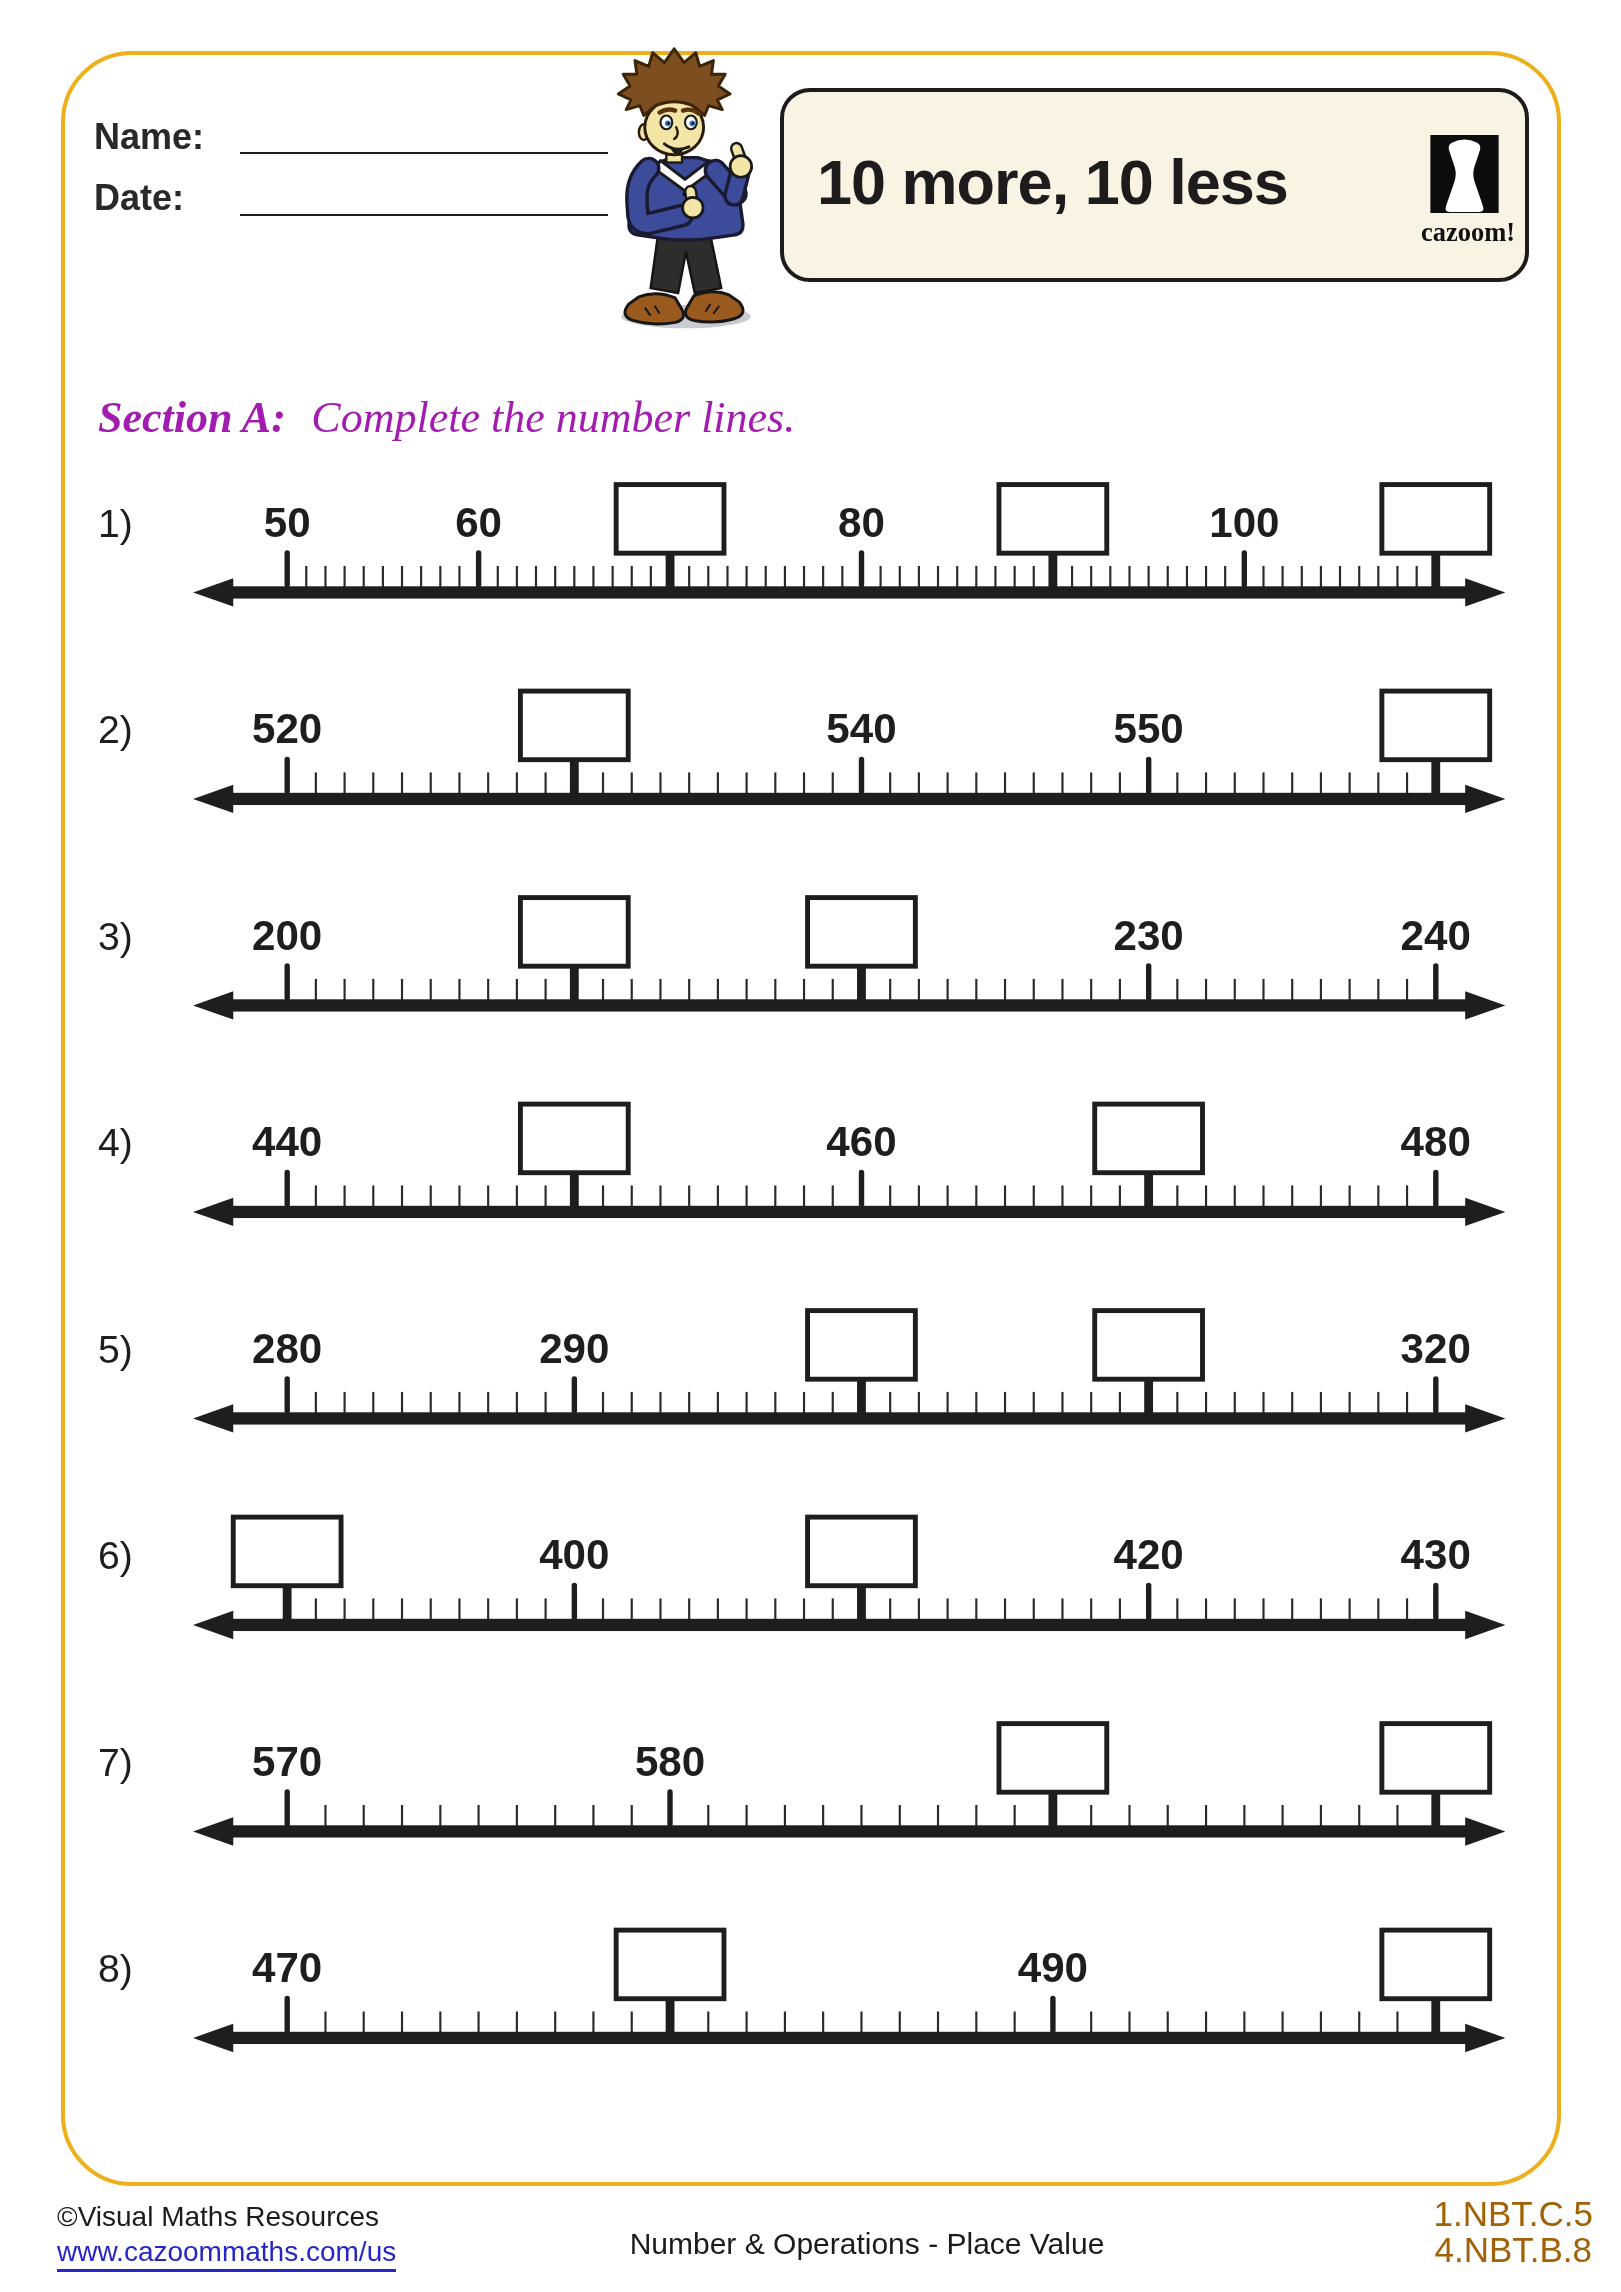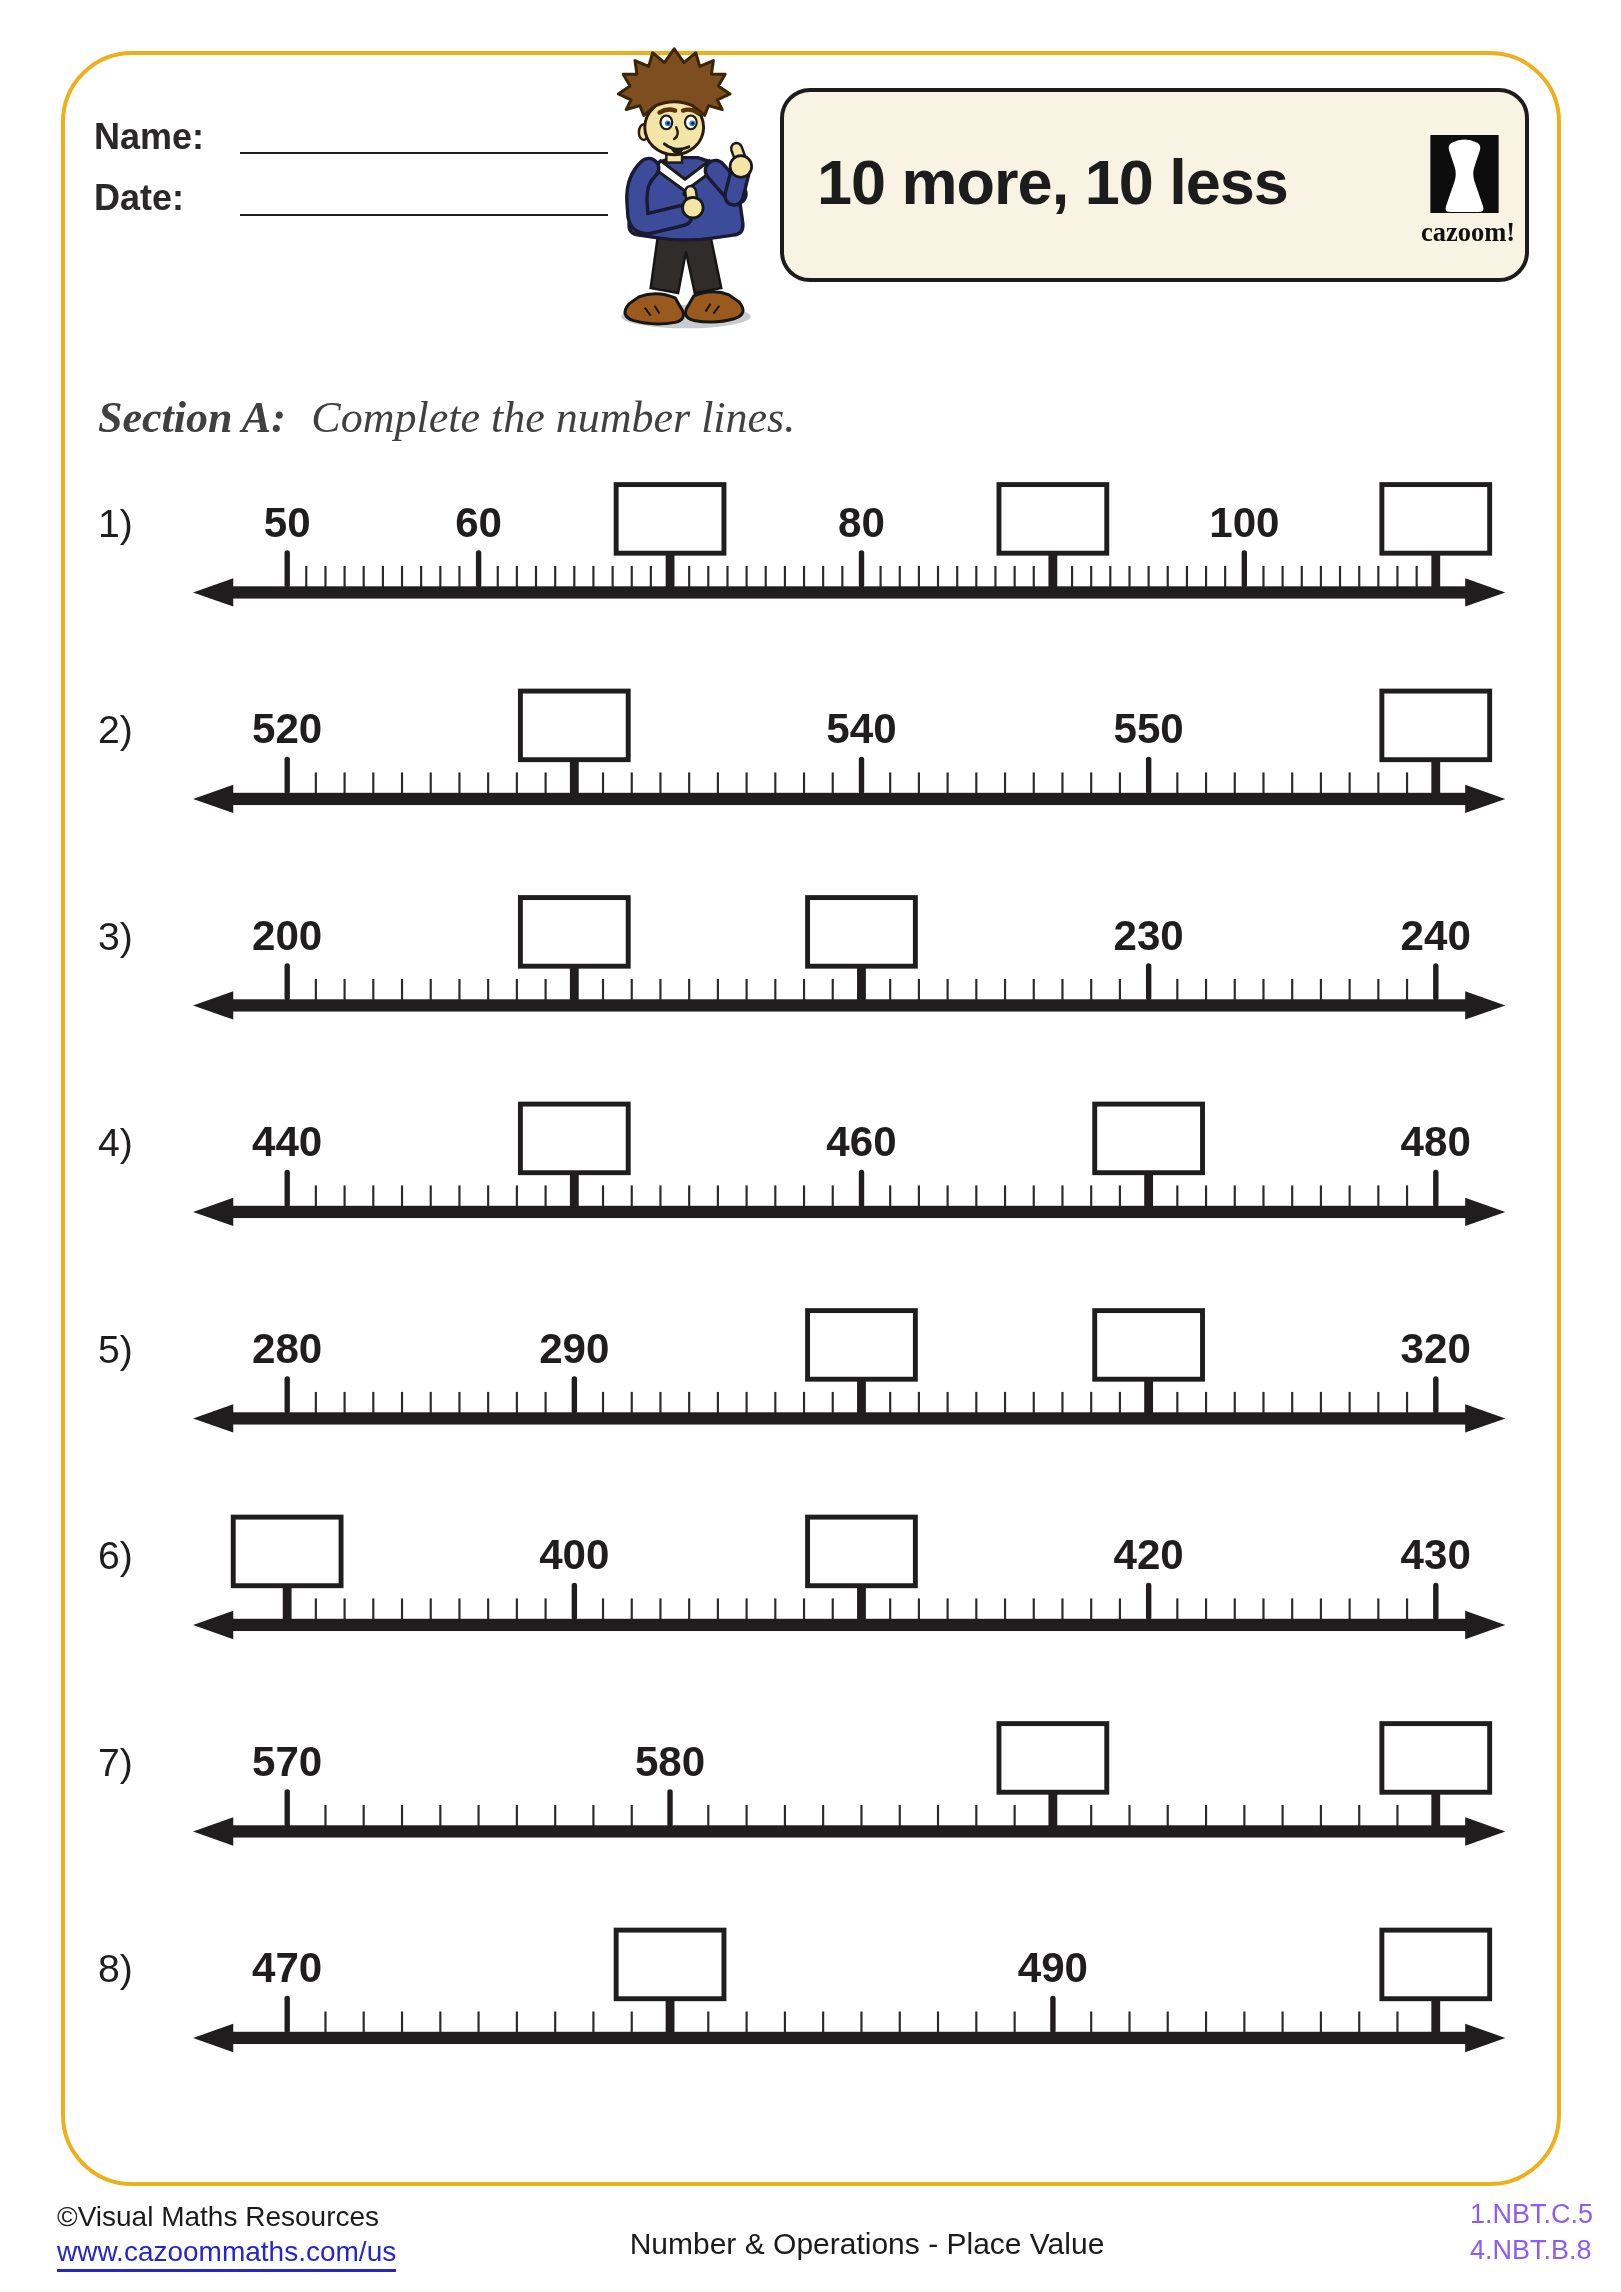--- a/index.html
+++ b/index.html
@@ -58,21 +58,21 @@
     font-weight:bold;
     font-size:26.5px;
     color:#111111;
   }
   .section-heading{
     position:absolute;
     left:98px;top:392px;
     font-family:"Liberation Serif", serif;
     font-size:44px;
     font-style:italic;
-    color:#404040;
+    color:#a21caf;
     white-space:nowrap;
   }
   .section-heading .sec-label{font-weight:bold;}
   .section-heading .sec-instr{margin-left:25.5px;}
   #lines-svg{position:absolute;left:0;top:451px;}
   .footer-copyright{
     position:absolute;left:57px;top:2201px;
     font-size:28px;color:#1b1b1b;
   }
   .footer-link{
@@ -85,22 +85,22 @@
   }
   .footer-category{
     position:absolute;left:867px;top:2218px;
     transform:translateX(-50%);
     font-size:30px;color:#1b1b1b;
     white-space:nowrap;
     margin-top:9px;
   }
   .footer-standards{
     position:absolute;right:28px;top:2196px;
-    font-size:27px;color:#8b5cf6;
-    text-align:left;line-height:36px;
+    font-size:35px;color:#a16207;
+    text-align:center;line-height:36px;
   }
 </style>
 </head>
 <body>
 
 <div class="page">
 
   <div class="frame"></div>
 
   <div class="field-label" style="left:94px;top:116px;">Name:</div>

